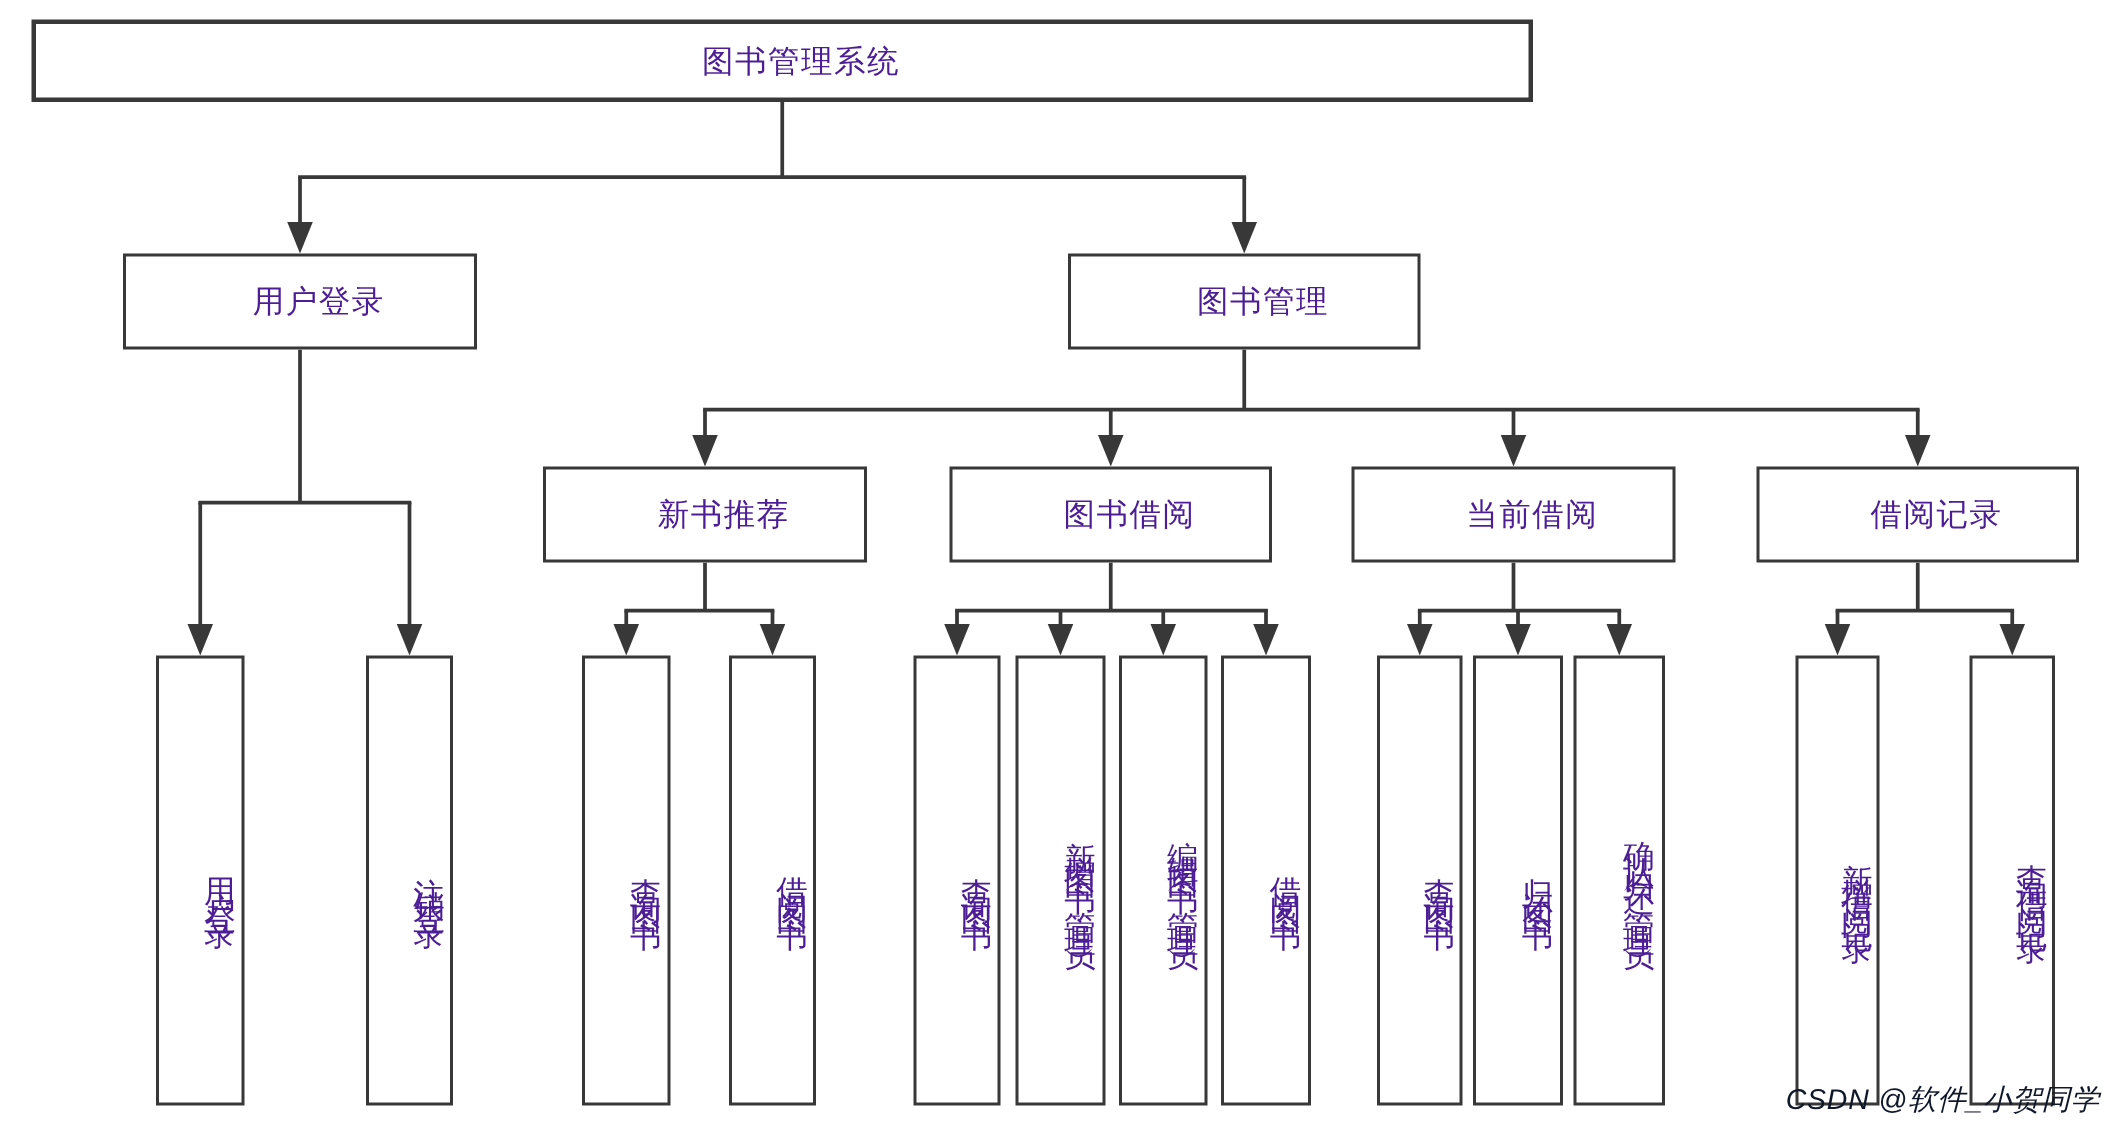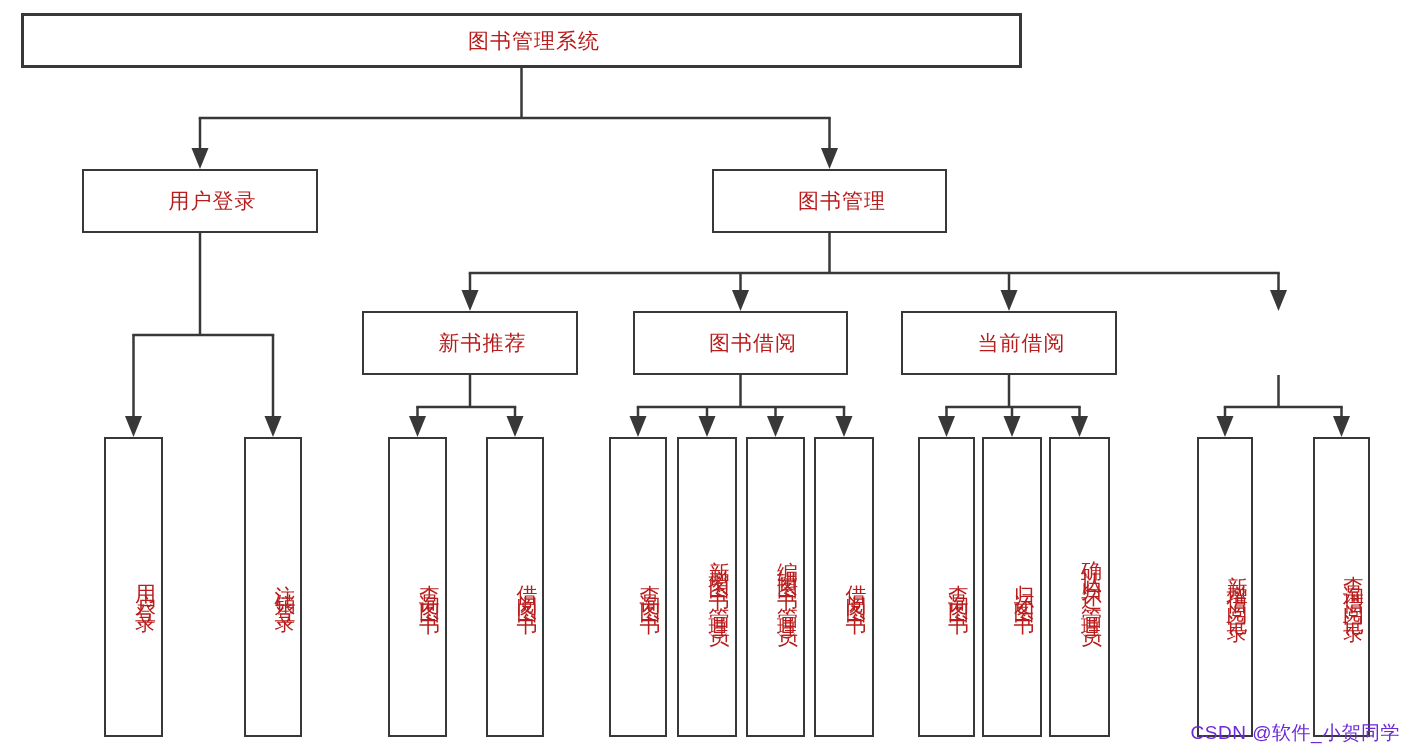--- a/index.html
+++ b/index.html
@@ -22,21 +22,21 @@
     pointer-events: none;
   }
   .node {
     position: absolute;
     box-sizing: border-box;
     background: #ffffff;
     border: 2.5px solid #383838;
     display: flex;
     align-items: center;
     justify-content: center;
-    color: #b91c1c;
+    color: #4c1d95;
     padding-left: 25px;
   }
   .node.root { border-width: 3px; }
   .node.h span {
     font-size: 21px;
     letter-spacing: 1px;
     white-space: nowrap;
   }
   .node.v span {
     writing-mode: vertical-rl;
@@ -44,23 +44,24 @@
     font-size: 21px;
     letter-spacing: 0.45em;
     line-height: 1;
     white-space: nowrap;
   }
   .watermark {
     position: absolute;
     right: 5px;
     bottom: 1px;
     font-size: 19px;
-    color: #6d28d9;
+    color: #0f172a;
     letter-spacing: 0.5px;
     white-space: nowrap;
+    font-style: italic;
   }
 </style>
 </head>
 <body>
 
 <div class="canvas">
   <svg id="wires" width="1405" height="747">
       <path d="M 521.5 68 L 521.5 118" stroke="#383838" stroke-width="2.5" fill="none"></path>
       <path d="M 198.75 118 L 830.75 118" stroke="#383838" stroke-width="2.5" fill="none"></path>
       <path d="M 200 118 L 200 152" stroke="#383838" stroke-width="2.5" fill="none"></path>
@@ -128,20 +129,23 @@
 
   <div class="node h" id="book_mgmt" style="left:712px; top:169px; width:235px; height:64px;">
     <span>图书管理</span>
   </div>
   <div class="node h" id="book_borrow" style="left:633px; top:311px; width:215px; height:64px;">
     <span>图书借阅</span>
   </div>
   <div class="node h" id="current_borrow" style="left:901px; top:311px; width:216px; height:64px;">
     <span>当前借阅</span>
   </div>
+  <div class="node h" id="borrow_records" style="left:1171px; top:311px; width:215px; height:64px;">
+    <span>借阅记录</span>
+  </div>
 
   <div class="node v" style="left:104px; top:437px; width:59px; height:300px;">
     <span>用户登录</span>
   </div>
   <div class="node v" style="left:244px; top:437px; width:58px; height:300px;">
     <span>注销登录</span>
   </div>
 
   <div class="node v" style="left:388px; top:437px; width:59px; height:300px;">
     <span>查询图书</span>

